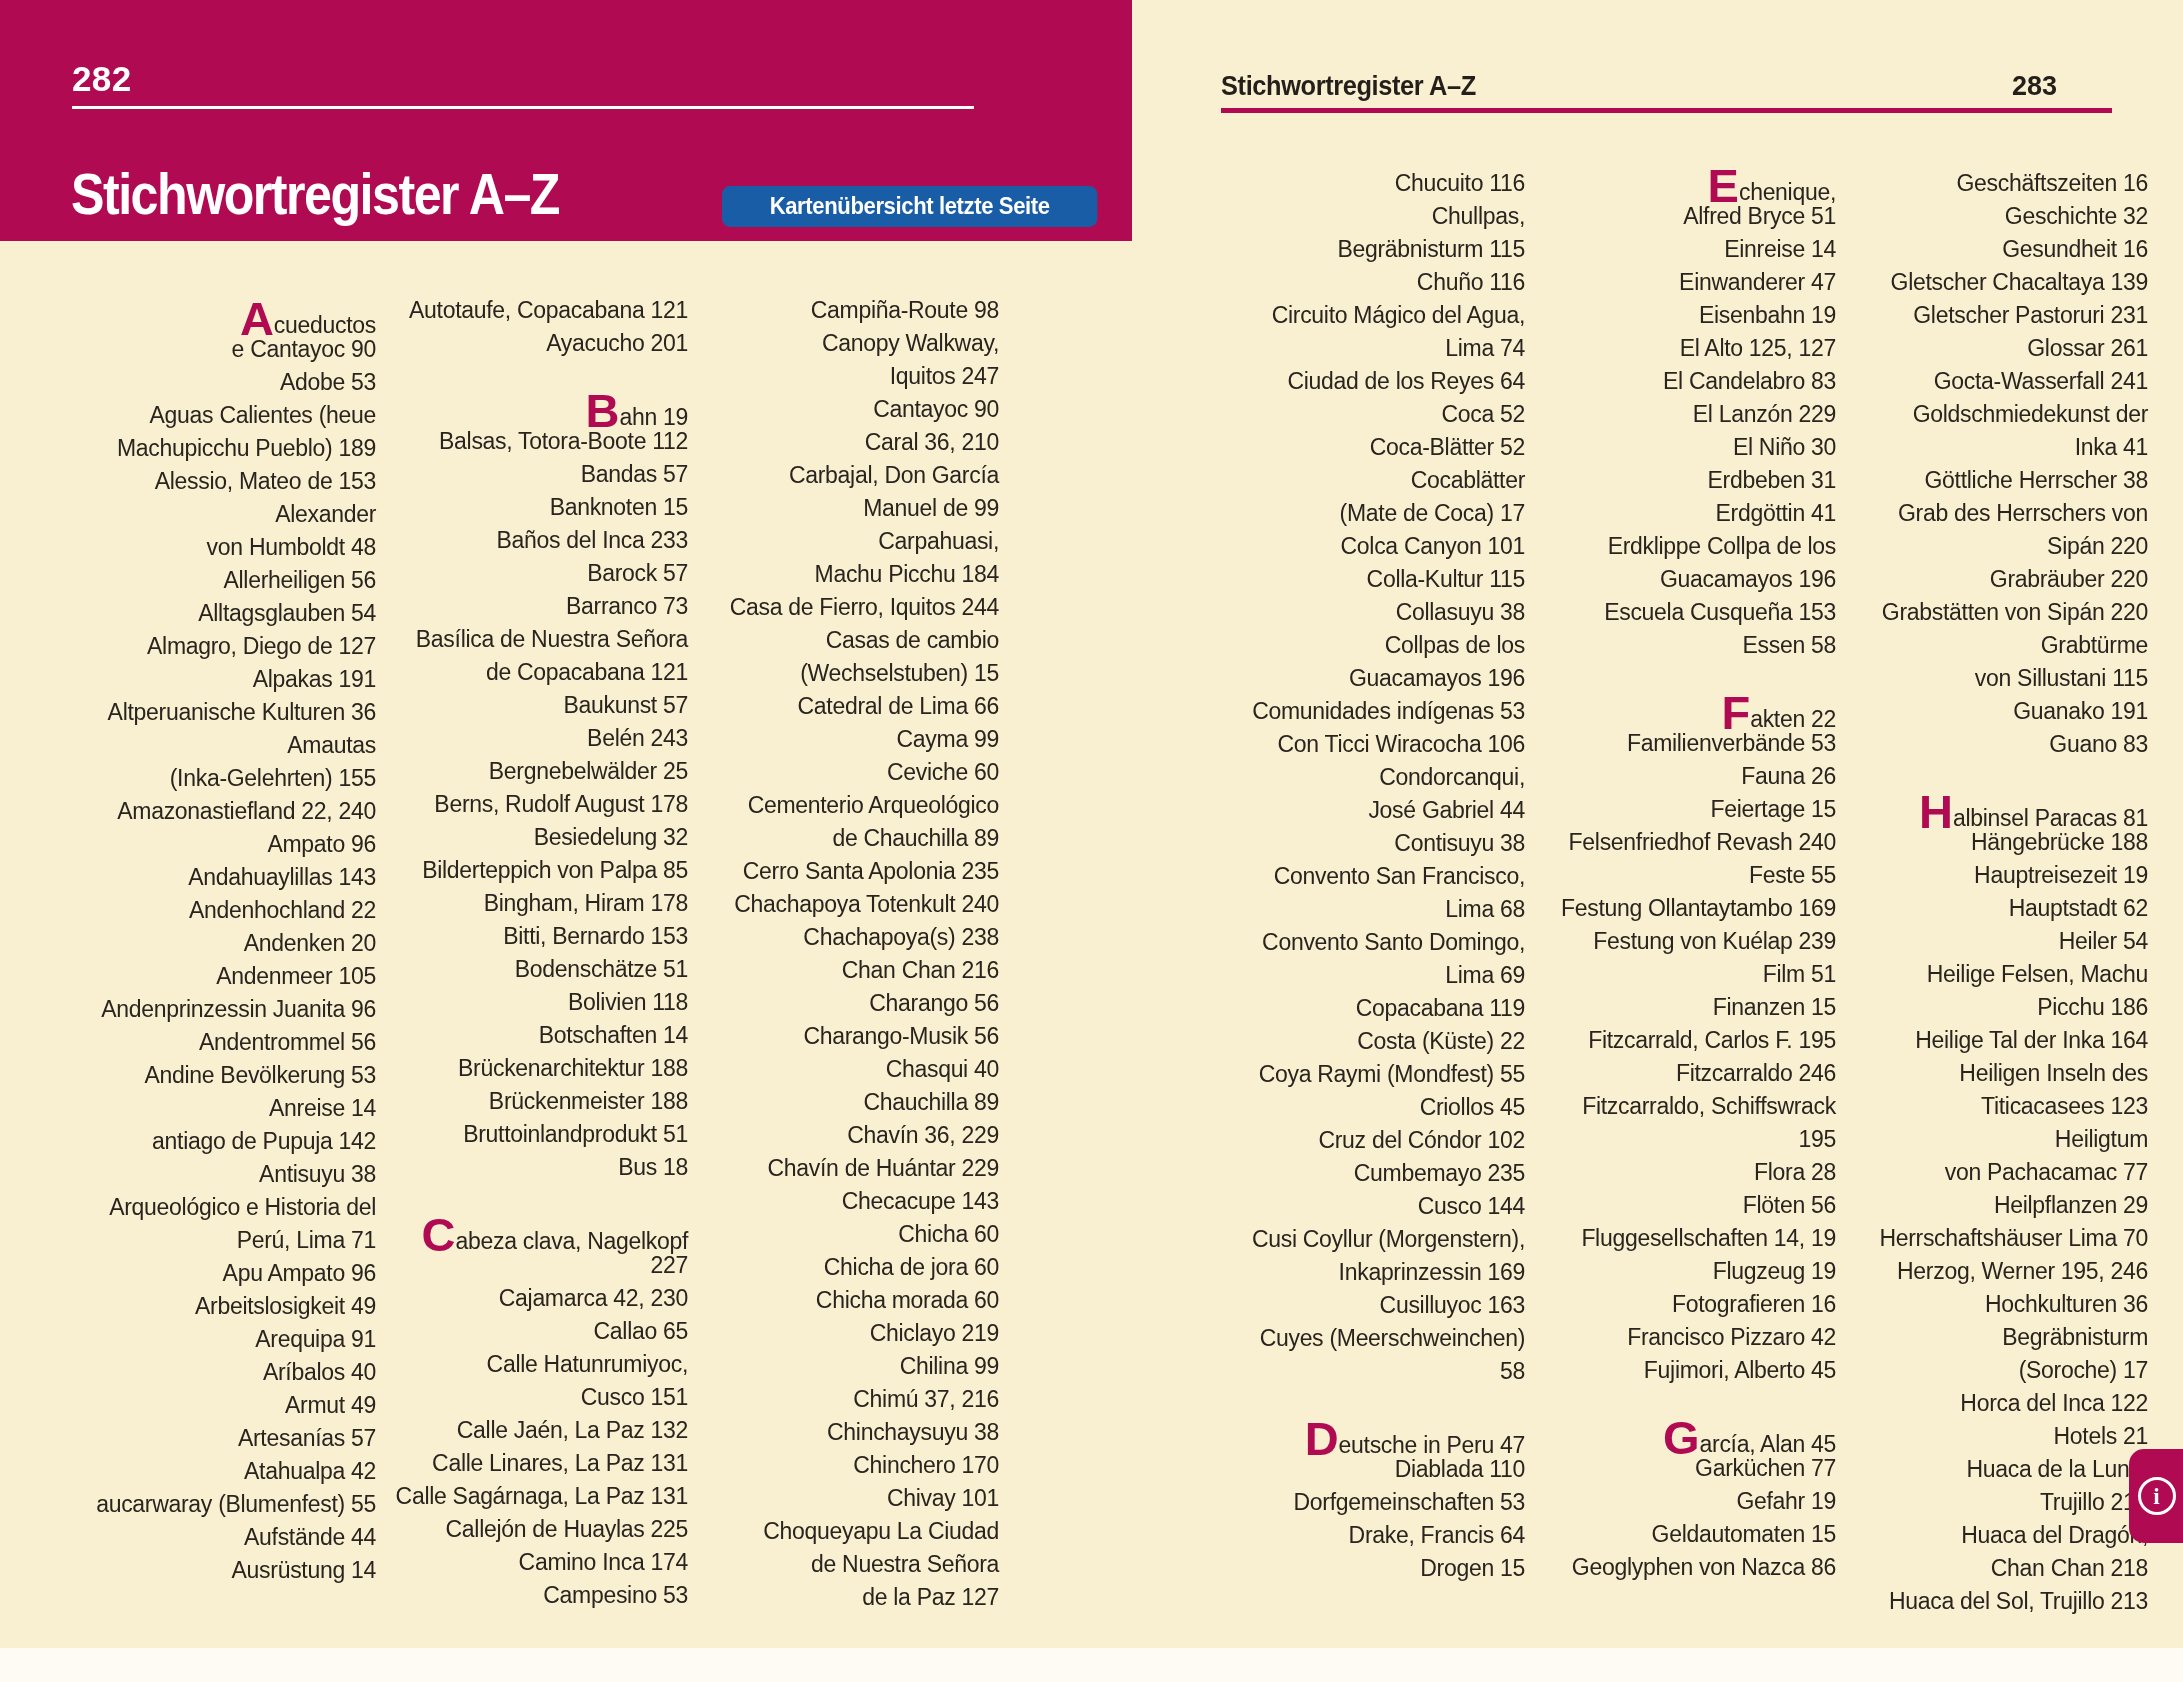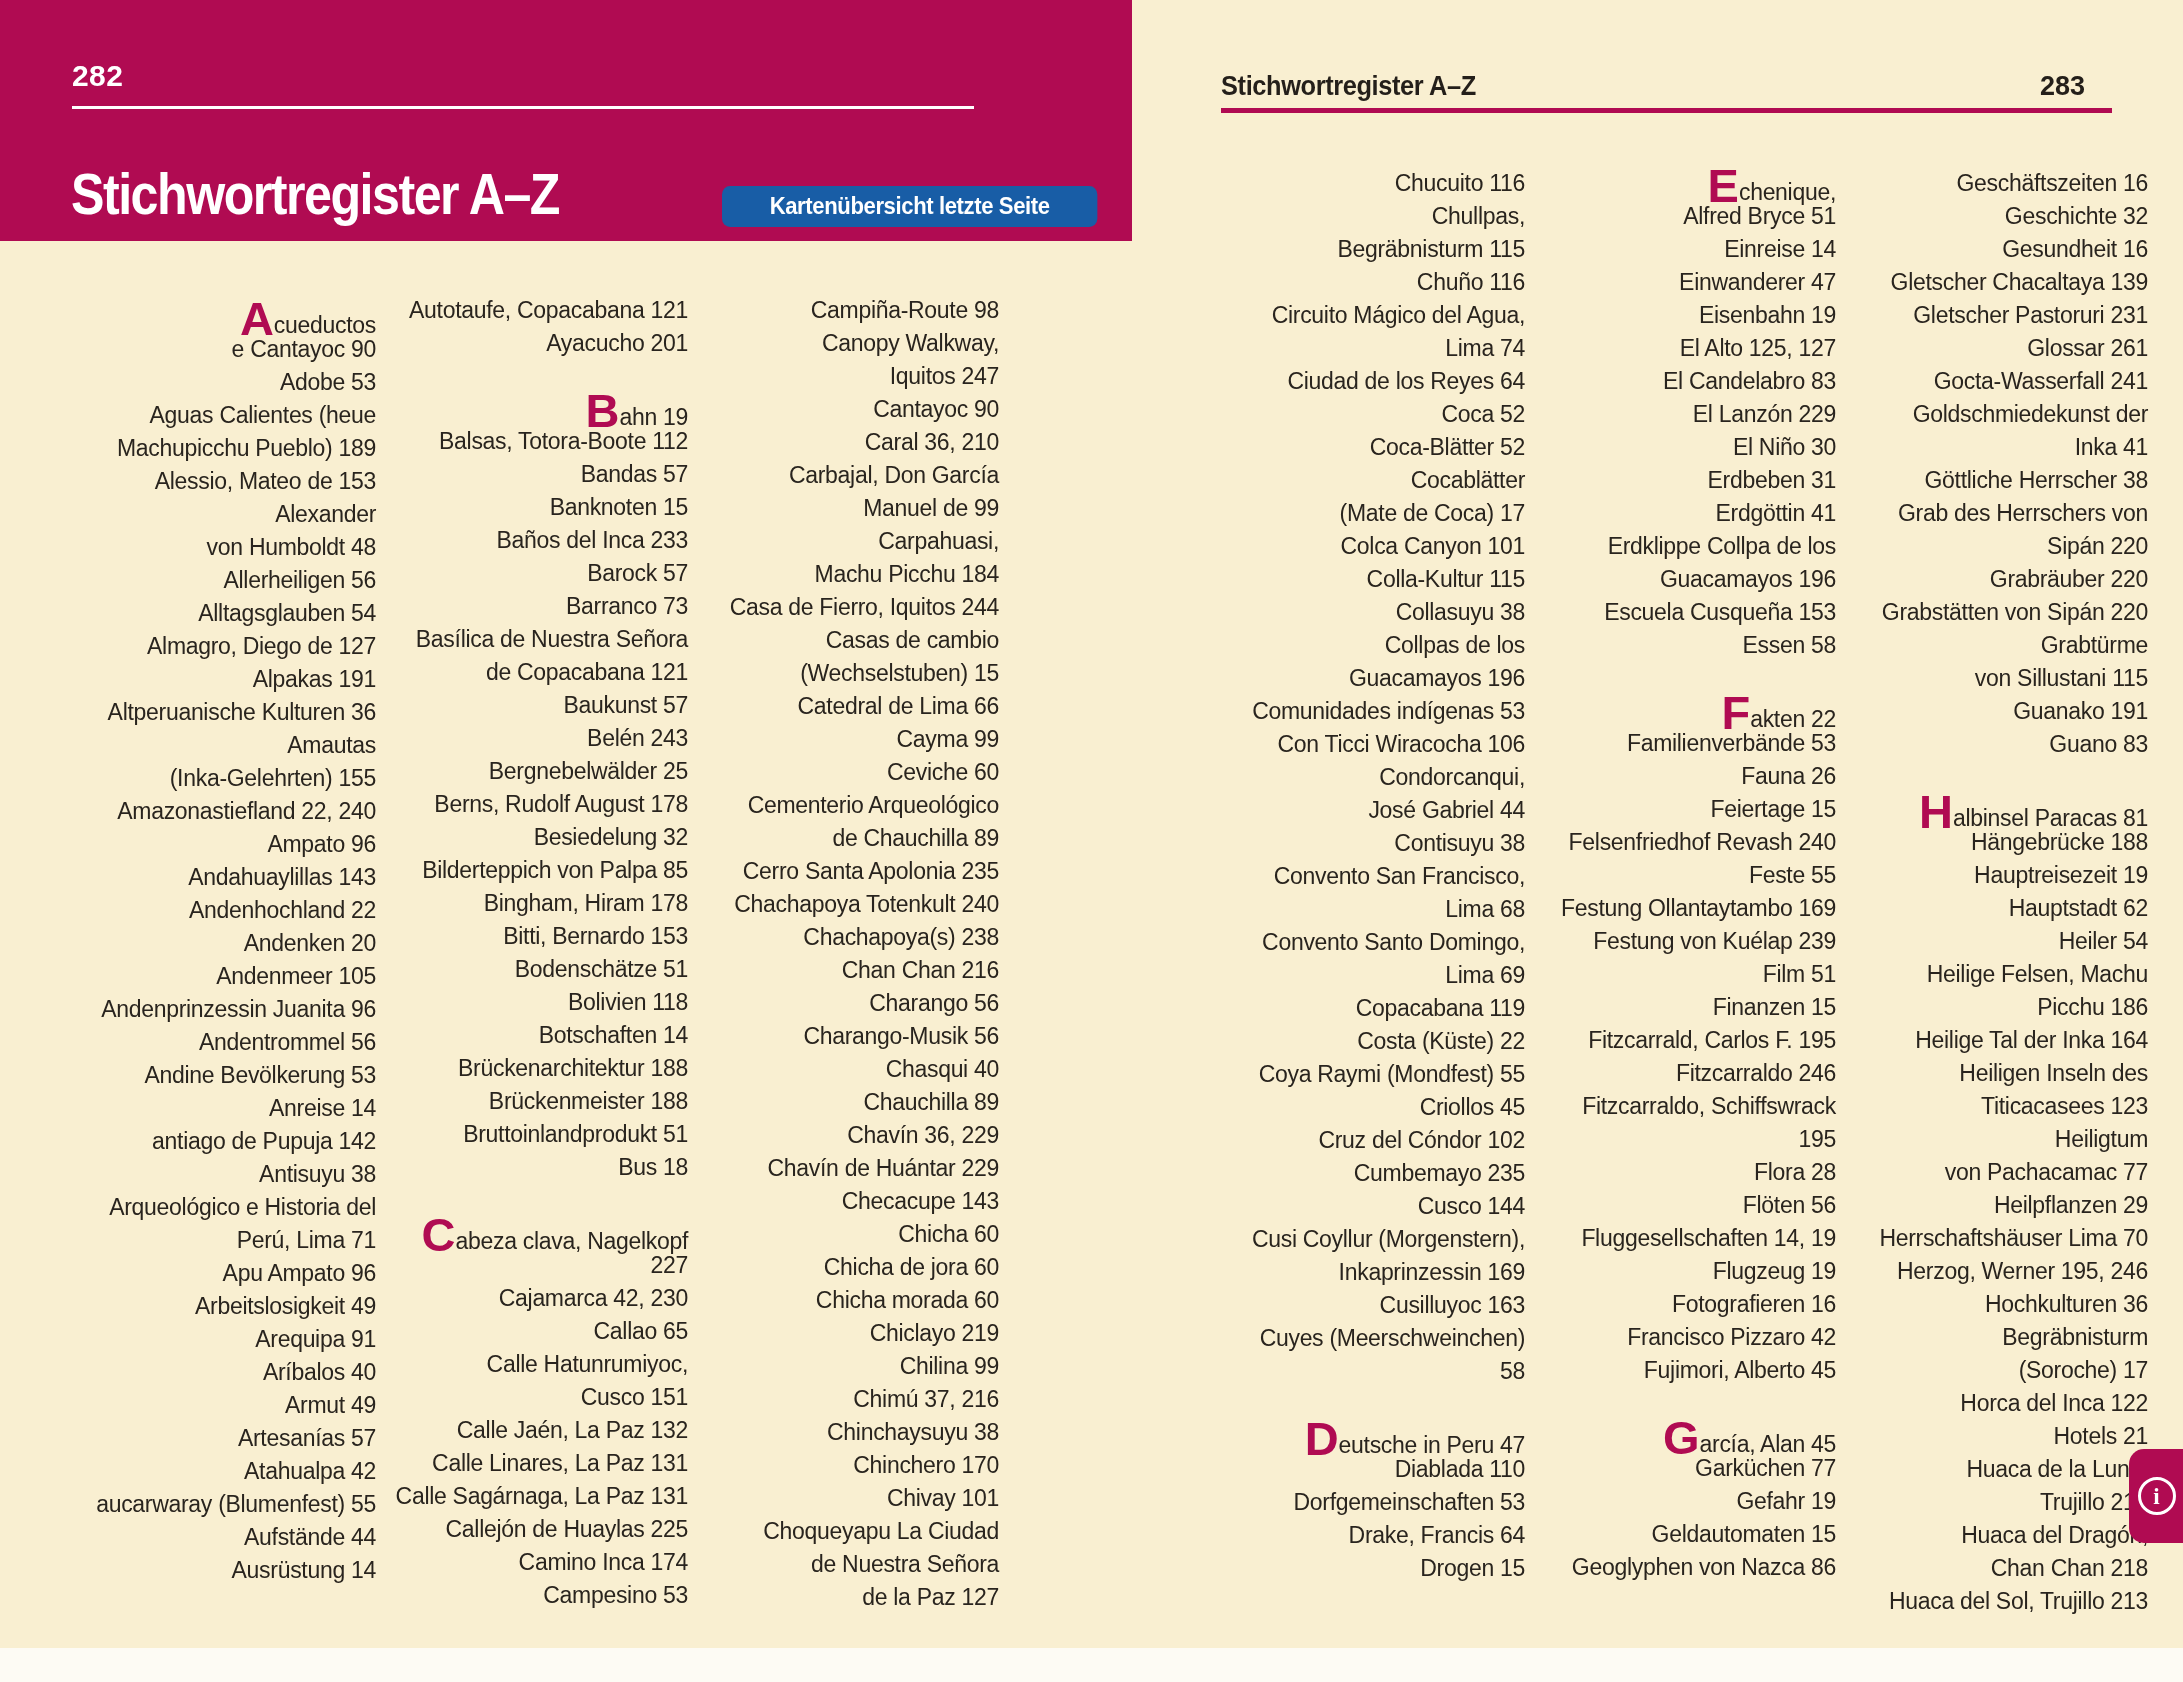--- a/index.html
+++ b/index.html
@@ -11,21 +11,21 @@
     color:var(--ink,#29241e);
     overflow:hidden;
   }
   
   .banner{
     position:absolute;left:0;top:0;width:1132px;height:241px;
     background:var(--accent,#b00b52);
   }
   .banner .pagenum{
     position:absolute;left:72px;top:59px;
-    color:#fff;font-size:30px;font-weight:bold;letter-spacing:0.4px;
+    color:#fff;font-size:35px;font-weight:bold;letter-spacing:0.4px;
   }
   .banner .rule{
     position:absolute;left:72px;top:106px;width:902px;height:3.4px;background:#fff;
   }
   .banner .title{
     position:absolute;left:71px;top:161px;
     color:#fff;font-size:57px;font-weight:bold;letter-spacing:-1.7px;
     transform:scaleX(0.88);transform-origin:left center;white-space:nowrap;
   }
   .badge{
@@ -35,21 +35,21 @@
     display:flex;align-items:center;justify-content:center;white-space:nowrap;
     transform:scaleX(0.96);transform-origin:left center;
   }
   
   .rp-header-title{
     position:absolute;left:1221px;top:71px;
     font-size:27px;font-weight:bold;letter-spacing:-0.4px;color:#241f1a;
     transform:scaleX(0.94);transform-origin:left center;white-space:nowrap;
   }
   .rp-header-num{
-    position:absolute;left:2012px;top:71px;width:101px;text-align:center;
+    position:absolute;left:2012px;top:71px;width:101px;text-align:left;
     font-size:27px;font-weight:bold;color:#241f1a;
   }
   .rp-header-rule{
     position:absolute;left:1221px;top:108px;width:891px;height:5px;
     background:var(--accent,#b00b52);
   }
   
   .col{
     position:absolute;width:304px;
     font-size:23px;letter-spacing:-0.3px;text-align:right;

